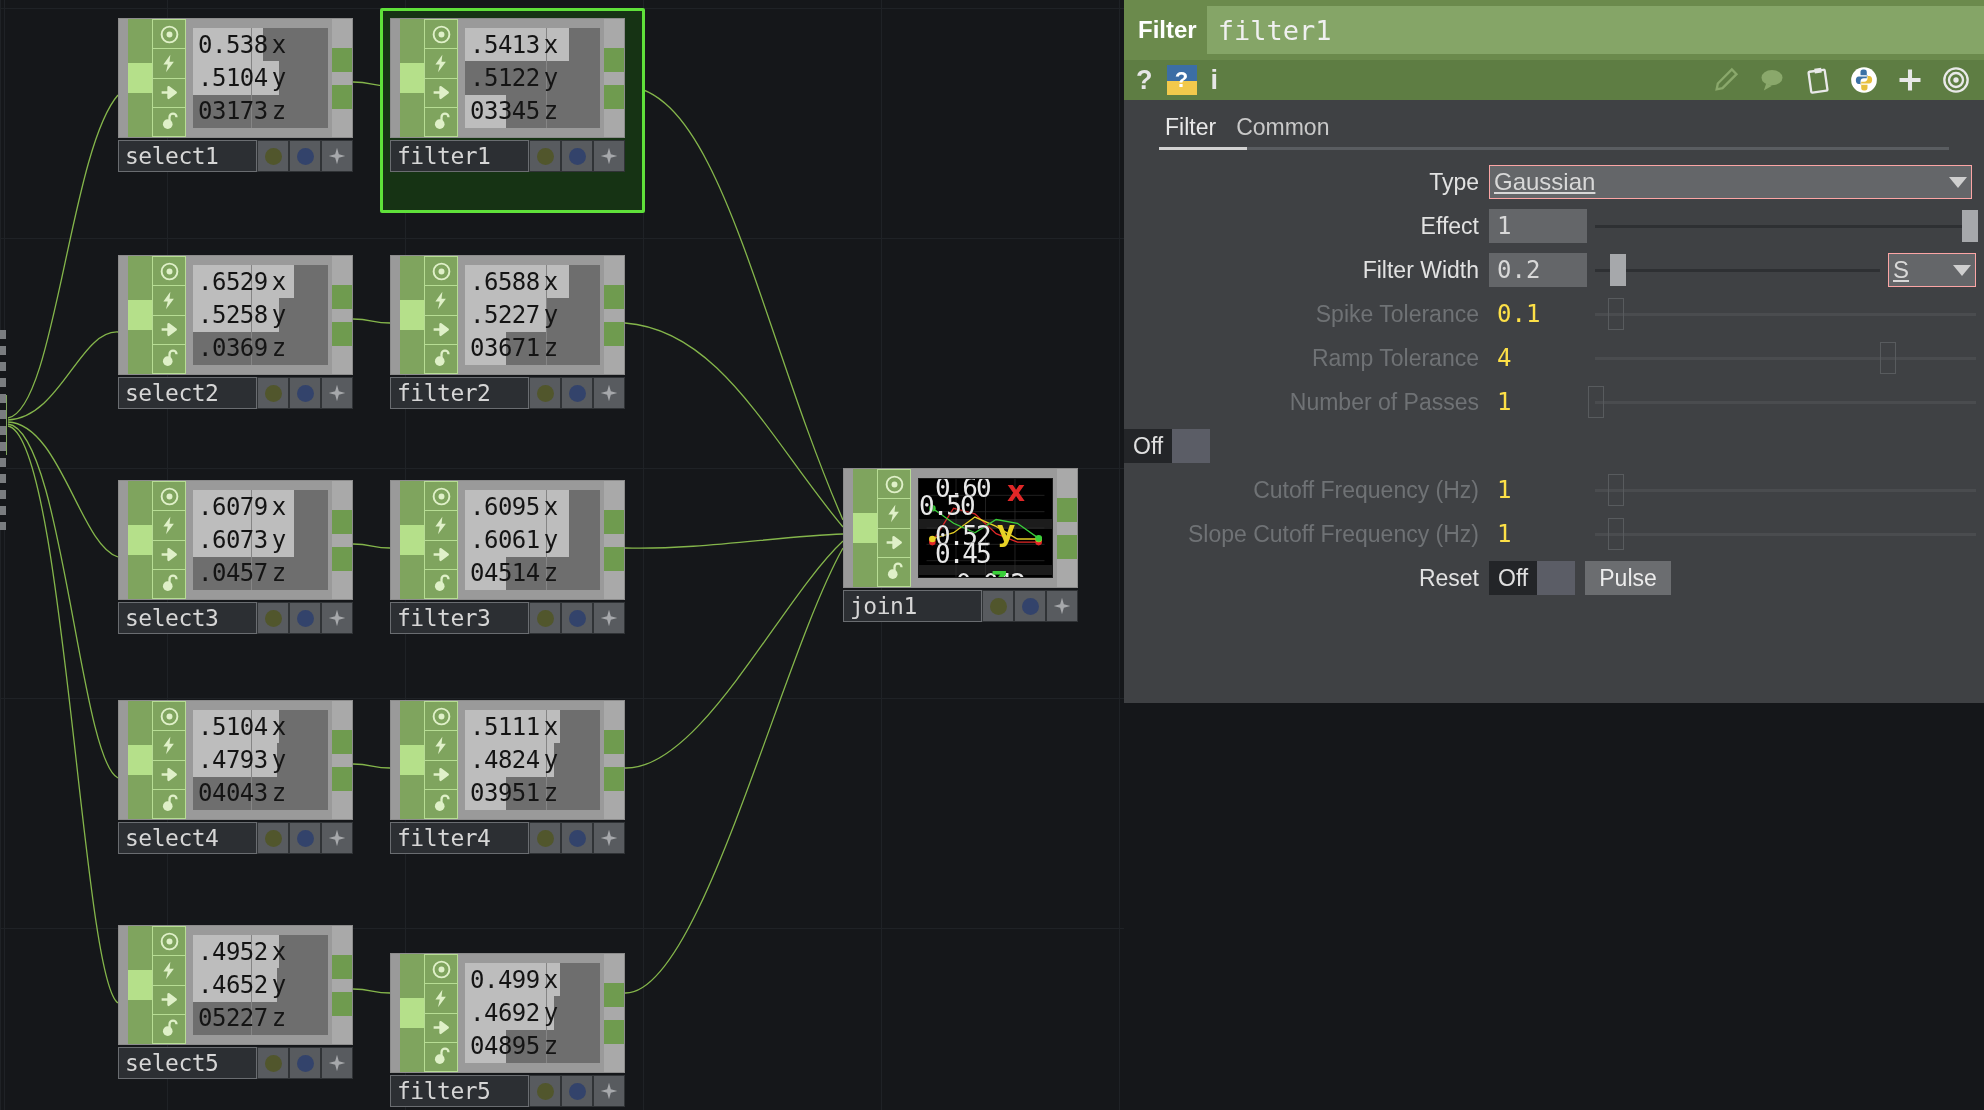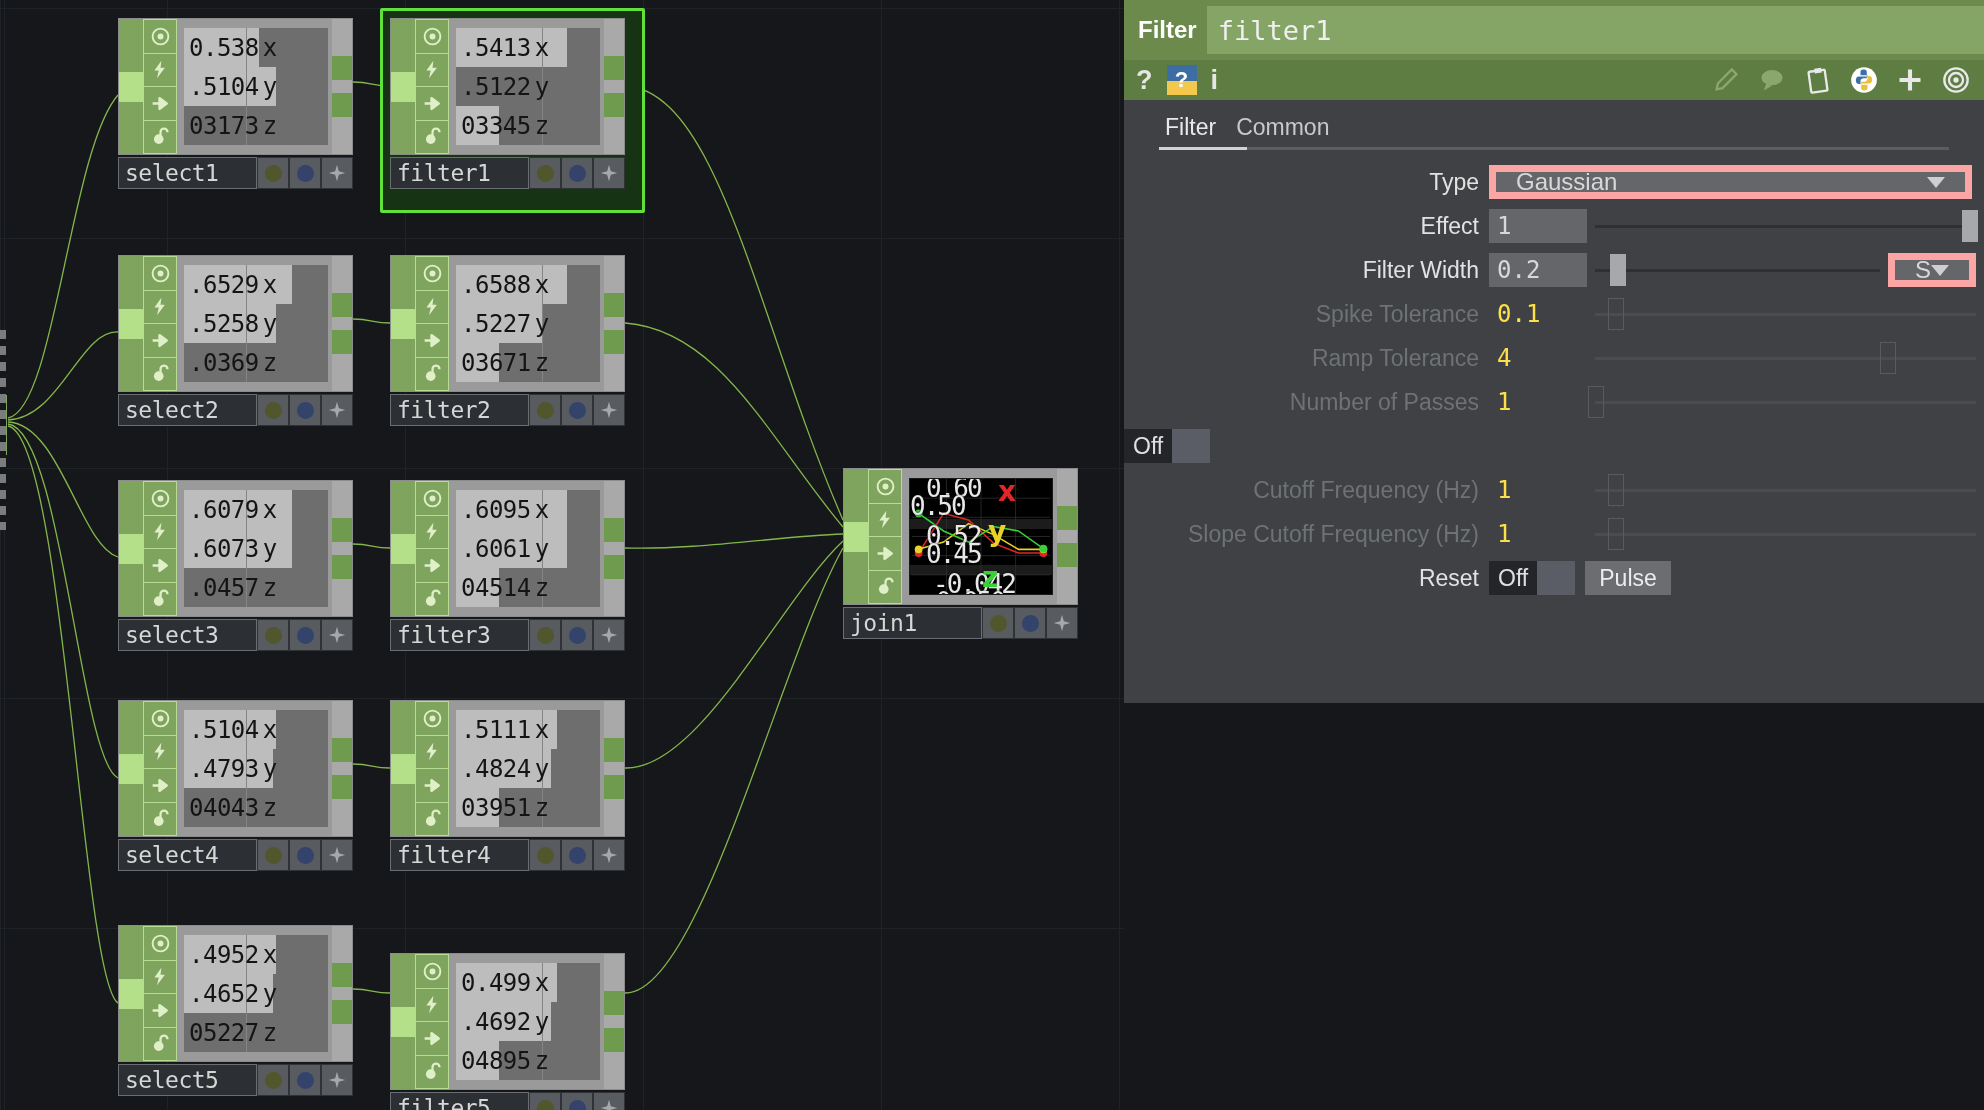--- a/index.html
+++ b/index.html
@@ -19,21 +19,21 @@
   svg.wires { position:absolute; left:0; top:0; width:1124px; height:1110px;
     pointer-events:none; }
   svg.wires path { fill:none; stroke:#8ec34f; stroke-width:1.3; opacity:.92; }
 
   
   .node { position:absolute; }
   .node-sel-ring { position:absolute; border:3px solid #5fe03a; background:#163314;
     border-radius:2px; }
 
   .node-body { position:relative; display:flex; background:#9a9a9a;
-    border:1px solid #8c8c8c; height:137px; width:235px; }
+    border:1px solid #8c8c8c; height:120px; width:235px;padding-left:9px; }
 
   
   .flags { display:flex; width:58px; flex:0 0 58px; }
   .flag-strip { width:24px; flex:0 0 24px; background:#7fa45e; position:relative;
     display:flex; flex-direction:column; }
   .fs-a { flex:1 1 auto; background:#7fa45e; }
   .fs-hl { height:30px; background:#b5e08a; }
   .fs-b { flex:1 1 auto; background:#7fa45e; }
   .flag-icons { width:34px; flex:0 0 34px; background:#7fa45e;
     border:1px solid #b7dd94; display:flex; flex-direction:column; }
@@ -127,23 +127,23 @@
     font-family:"DejaVu Sans Mono","Liberation Mono",monospace; }
   .prow.dim .pfield { background:transparent; color:#fde047; }
   .pslider { flex:1 1 auto; position:relative; height:34px; margin-left:8px; }
   .pslider .track { position:absolute; left:0; right:0; top:16px; height:3px;
     background:#2e3033; }
   .prow.dim .pslider .track { background:#4a4c4f; }
   .pslider .knob { position:absolute; top:1px; width:16px; height:32px;
     background:#a6a8ab; }
   .prow.dim .pslider .knob { background:transparent; border:1px solid #585b5e; }
 
-  .pselect { background:#646669; border:7px solid #fca5a5; height:34px;
+  .pselect { background:#646669; border:1px solid #fca5a5; height:34px;
     display:flex; align-items:center; color:#d8d8d8; font-size:24px;
-    padding:0 20px; font-family:"Liberation Sans",sans-serif; }
+    padding:0 4px; font-family:"Liberation Sans",sans-serif;text-decoration:underline; }
   .pselect .caret { margin-left:auto; width:0; height:0; border-left:9px solid transparent;
     border-right:9px solid transparent; border-top:11px solid #cfcfcf; }
 
   .toggle { display:flex; height:34px; }
   .toggle .off { background:#232528; color:#e0e0e0; font-size:23px; padding:8px 9px;
     display:flex; align-items:center; font-family:"Liberation Sans",sans-serif; }
   .toggle .sw { width:38px; background:#5b5d66; }
   .pbtn { background:#6b6d70; color:#ececec; font-size:23px; height:34px;
     display:flex; align-items:center; padding:0 14px; margin-left:10px;
     font-family:"Liberation Sans",sans-serif; }

